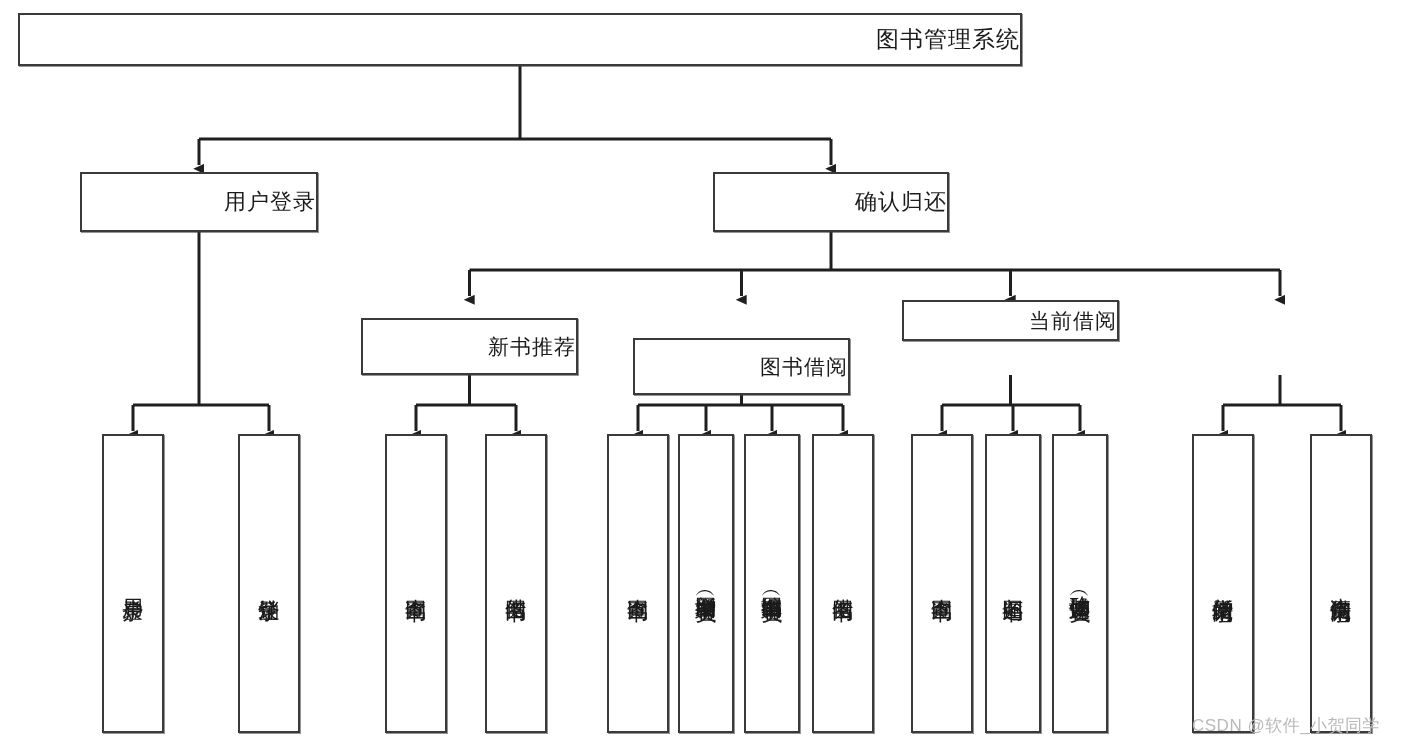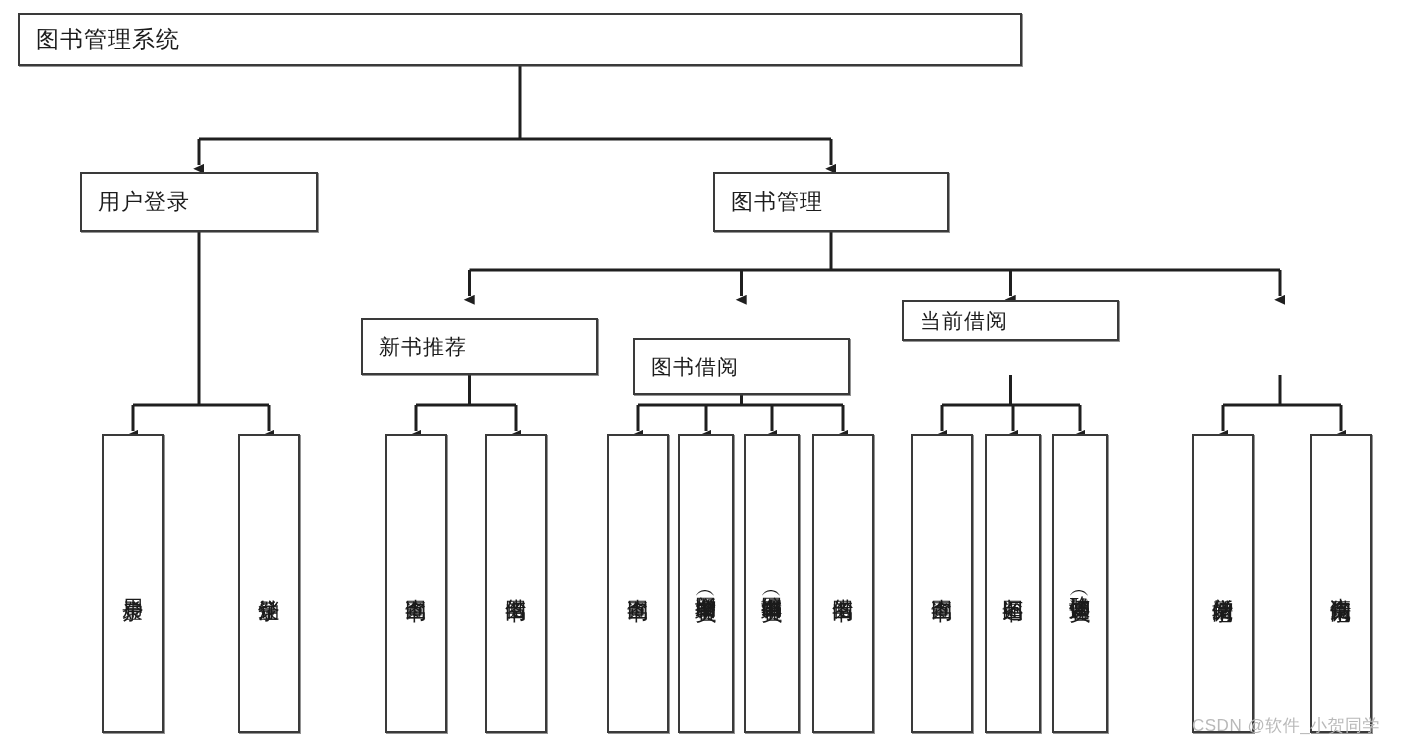--- a/index.html
+++ b/index.html
@@ -26,21 +26,21 @@
     height: 747px;
     pointer-events: none;
   }
   .node {
     position: absolute;
     box-sizing: border-box;
     border: 2px solid #3a3a3a;
     background: #ffffff;
     display: flex;
     align-items: center;
-    justify-content: flex-start;
+    justify-content: flex-end;
     color: #1b1b1b;
     box-shadow: 1px 1px 0 0 rgba(60,60,60,0.55);
     padding-left: 16px;
   }
   .node.root {
     font-size: 23px;
   }
   .node.lvl1 {
     font-size: 22px;
   }
@@ -125,24 +125,24 @@
   </svg>
 
   <div class="node root" id="n-root" style="left: 18px; top: 13px; width: 1004px; height: 53px;">
     <span class="htext">图书管理系统</span>
   </div>
 
   <div class="node lvl1" id="n-user-login" style="left: 80px; top: 172px; width: 238px; height: 60px;">
     <span class="htext">用户登录</span>
   </div>
   <div class="node lvl1" id="n-book-management" style="left: 713px; top: 172px; width: 236px; height: 60px;">
-    <span class="htext">图书管理</span>
+    <span class="htext">确认归还</span>
   </div>
 
-  <div class="node lvl2" id="n-new-book-recommend" style="left: 361px; top: 318px; width: 237px; height: 57px;">
+  <div class="node lvl2" id="n-new-book-recommend" style="left: 361px; top: 318px; width: 217px; height: 57px;">
     <span class="htext">新书推荐</span>
   </div>
   <div class="node lvl2" id="n-book-borrow" style="left: 633px; top: 318px; width: 217px; height: 57px; margin-top: 20px;">
     <span class="htext">图书借阅</span>
   </div>
   <div class="node lvl2" id="n-current-borrow" style="left: 902px; top: 300px; width: 217px; height: 41px;">
     <span class="htext">当前借阅</span>
   </div>
 
   <div id="leaf-host">

